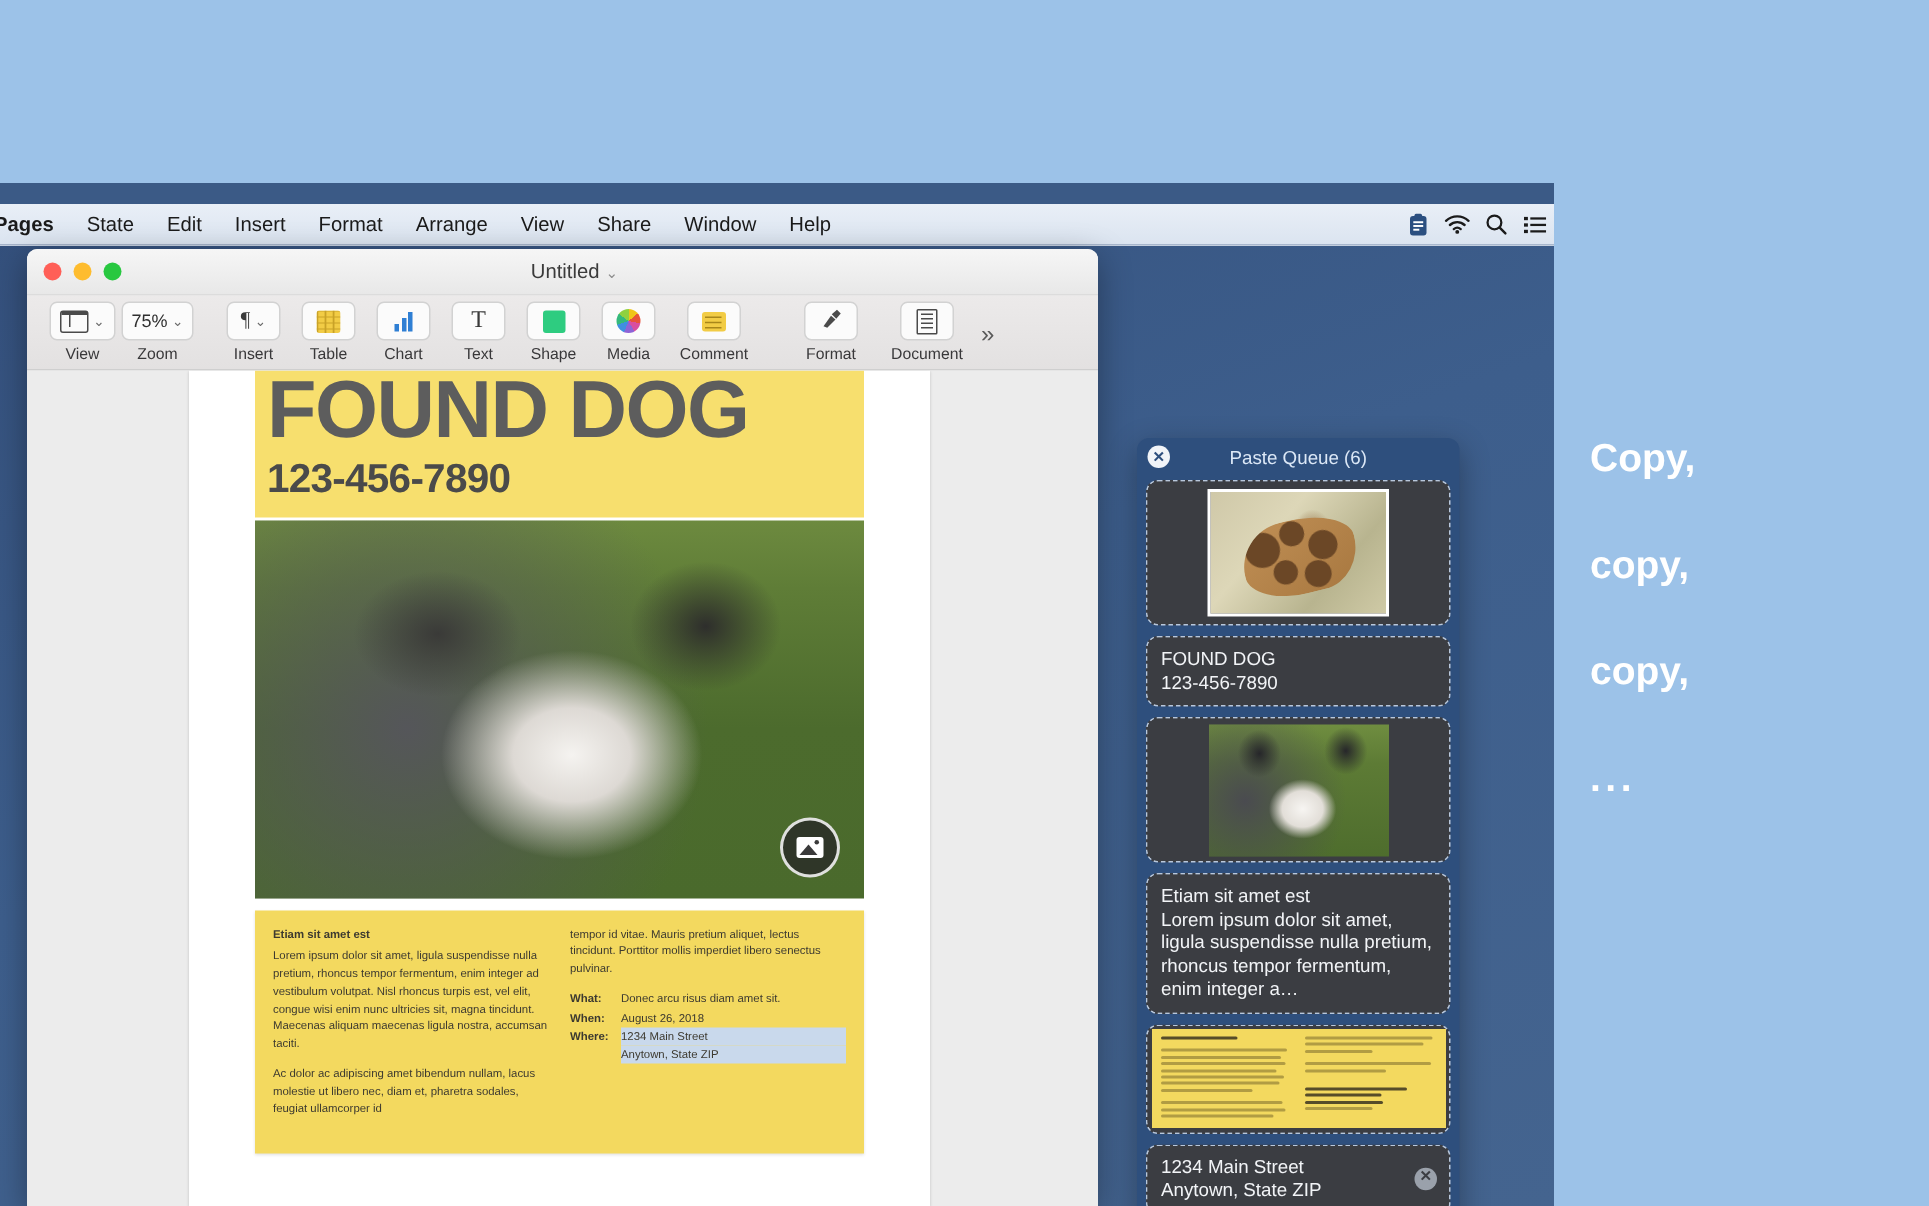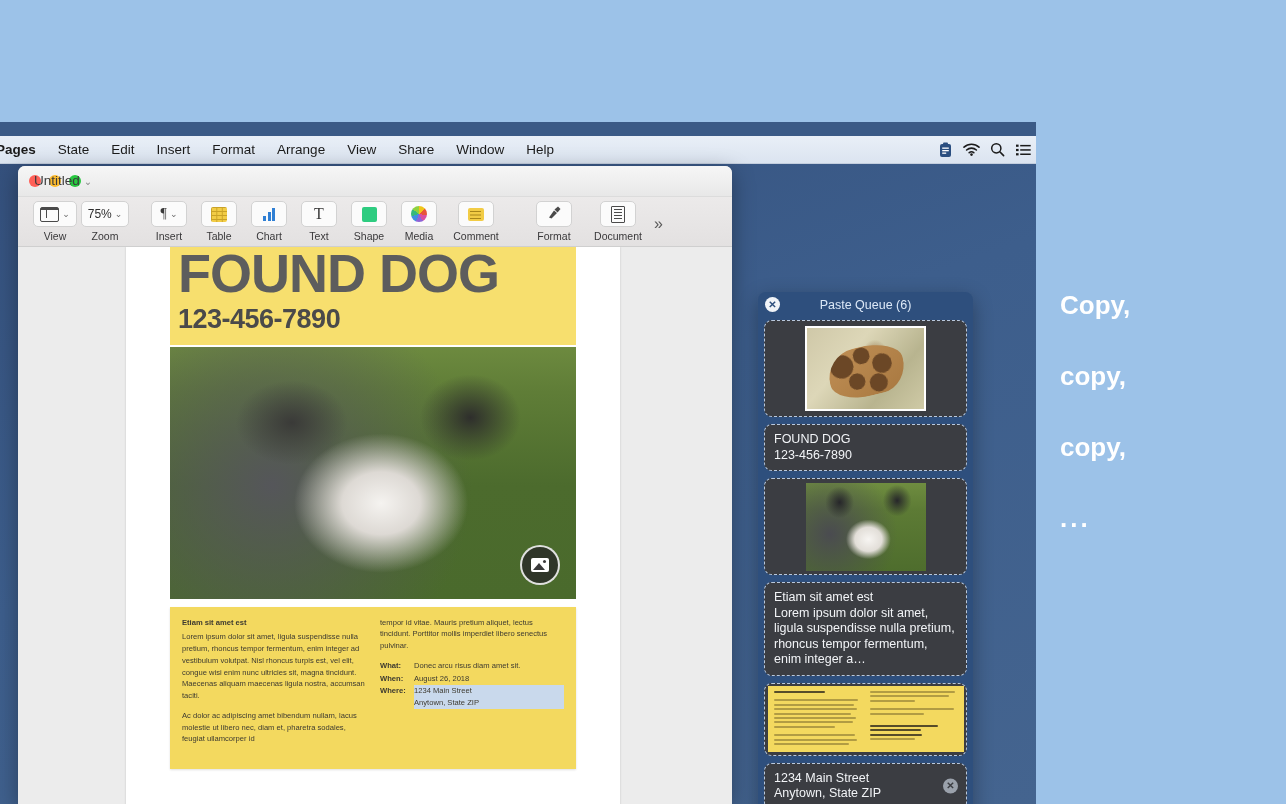--- a/index.html
+++ b/index.html
@@ -64,21 +64,21 @@
   .titlebar {
     position:relative; height:30px;
     background: linear-gradient(#f6f6f6,#e8e8e8);
     border-bottom:1px solid #dcdcdc;
   }
   .lights { position:absolute; left:11px; top:9px; display:flex; gap:8px; }
   .light { width:12px; height:12px; border-radius:50%; }
   .l-red{background:#ff5f57;} .l-yellow{background:#febc2e;} .l-green{background:#28c840;}
   .win-title {
     position:absolute; left:0; right:0; top:0; line-height:30px;
-    font-size:13.5px; color:#3b3b3b;padding-left:16px;
+    text-align:center; font-size:13.5px; color:#3b3b3b;padding-left:16px;
   }
   .win-title .caret { font-size:10px; color:#8b8b8b; margin-left:4px; }
 
   .toolbar {
     position:relative; height:50px;
     background: linear-gradient(#eceaea,#e3e1e1);
     border-bottom:1px solid #cfcfcf;
     display:flex; align-items:flex-start; padding:4px 8px 0 12px; box-sizing:border-box;
   }
   .tb-item { width:50px; display:flex; flex-direction:column; align-items:center; }

